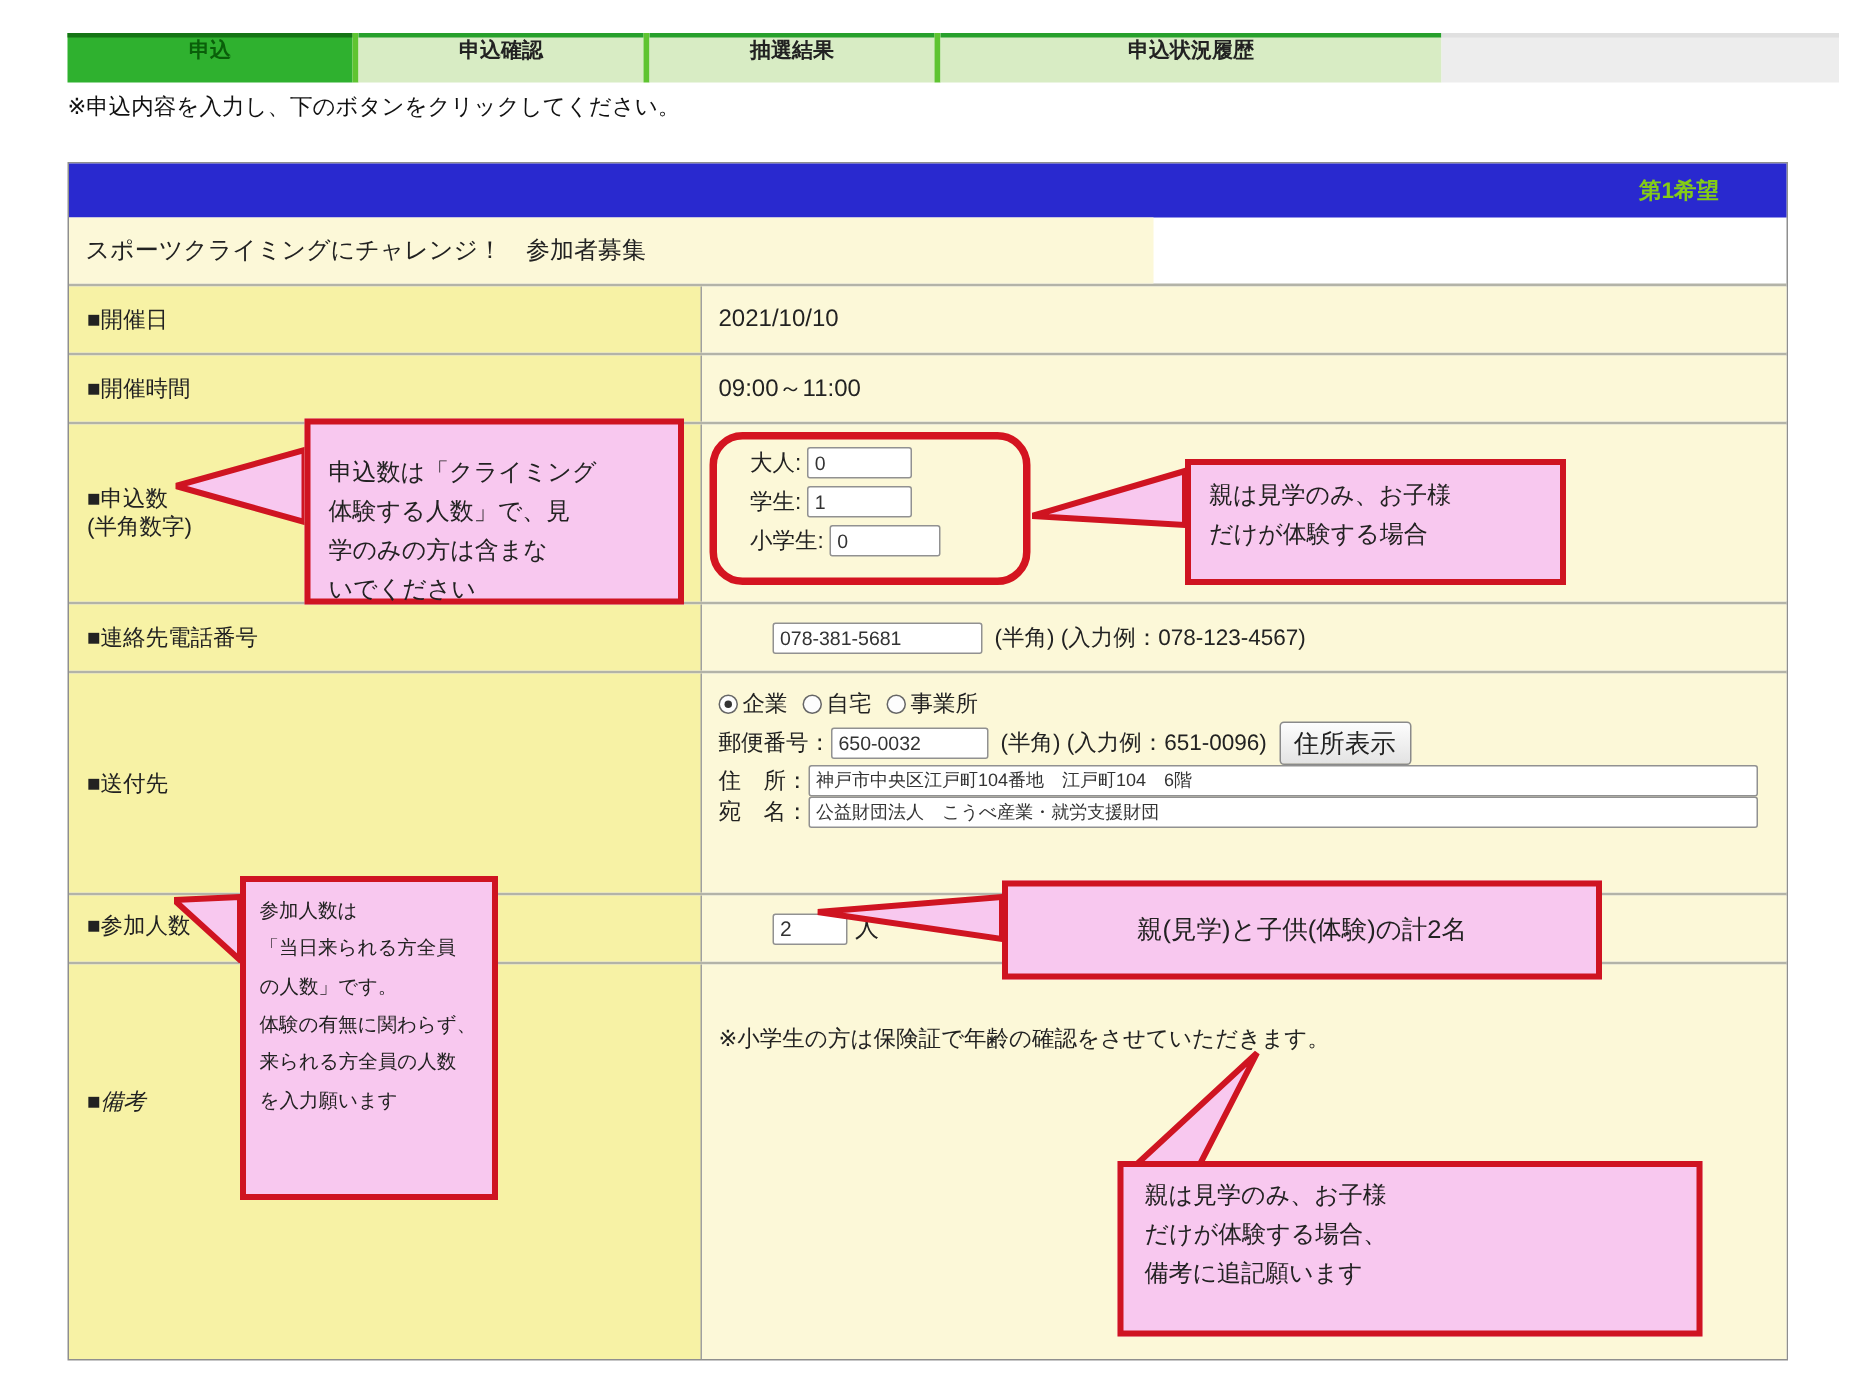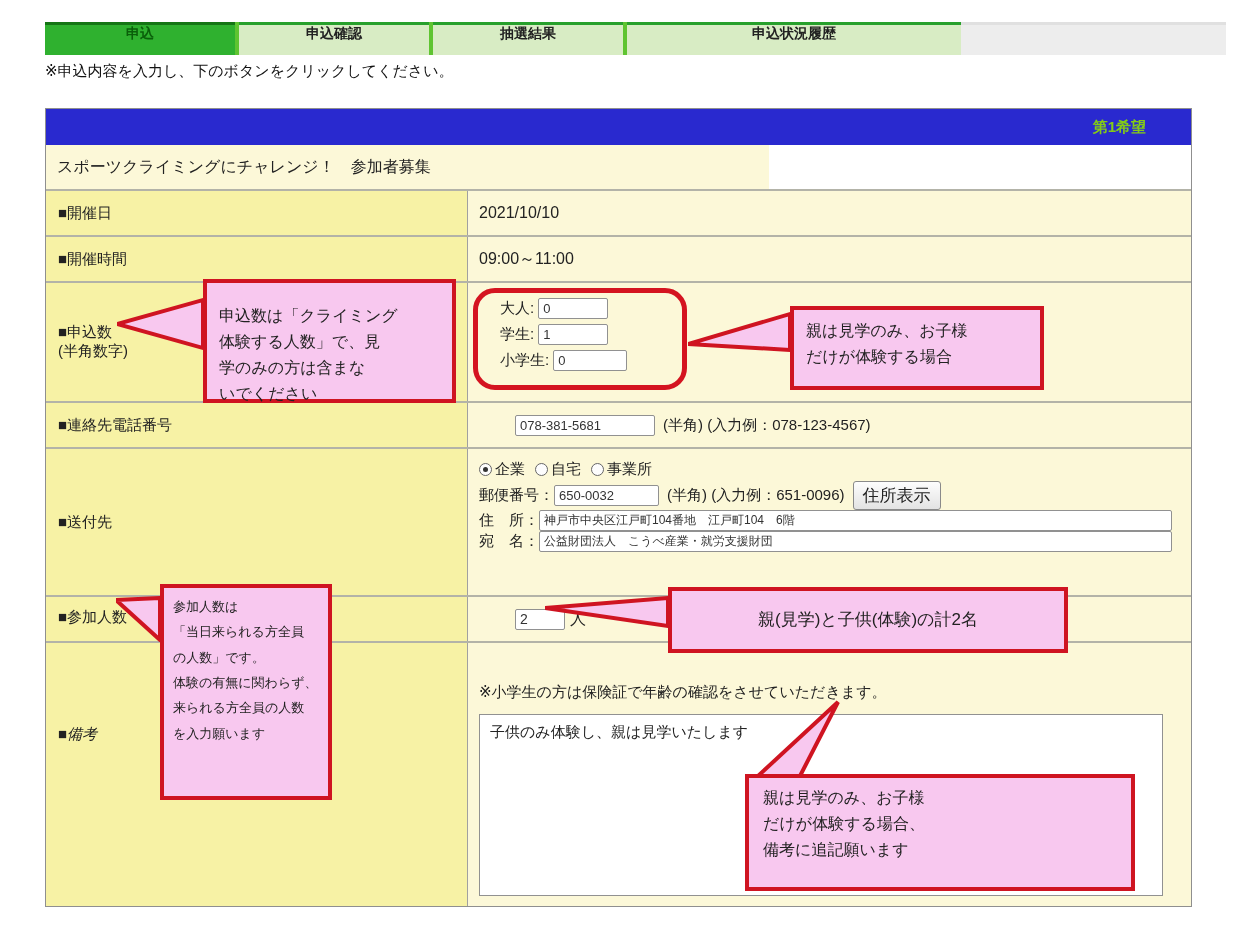--- a/index.html
+++ b/index.html
@@ -190,21 +190,20 @@
           <input type="text" style="width: 50px; font-size: 14px;" value="2">
           <span class="note" style="margin-left:5px; font-size:16px;">人</span>
         </div>
       </div>
     </div>
 
     <div class="row">
       <div class="cell-l r263 top" style="padding-top:82px;">■備考</div>
       <div class="cell-r r263" style="justify-content:flex-start; padding-top:40px;">
         <div class="note">※小学生の方は保険証で年齢の確認をさせていただきます。</div>
-        <textarea style="margin-top: 12px;">子供のみ体験し、親は見学いたします</textarea>
       </div>
     </div>
   </div>
 
   <div class="hl-rect"></div>
 
   <svg class="tail" style="left:117px; top:294px;" width="86" height="58">
     <polygon points="86,6 86,54 0,30" fill="#f8c8ef" stroke="#cf1421" stroke-width="4"></polygon>
   </svg>
   <svg class="tail" style="left:688px; top:308px;" width="102" height="46">

